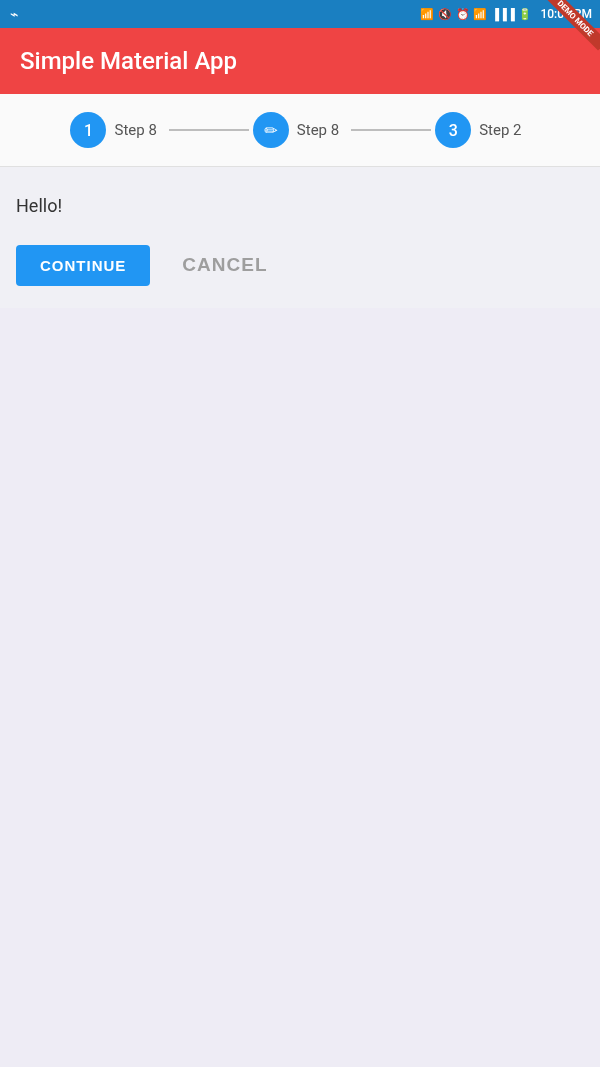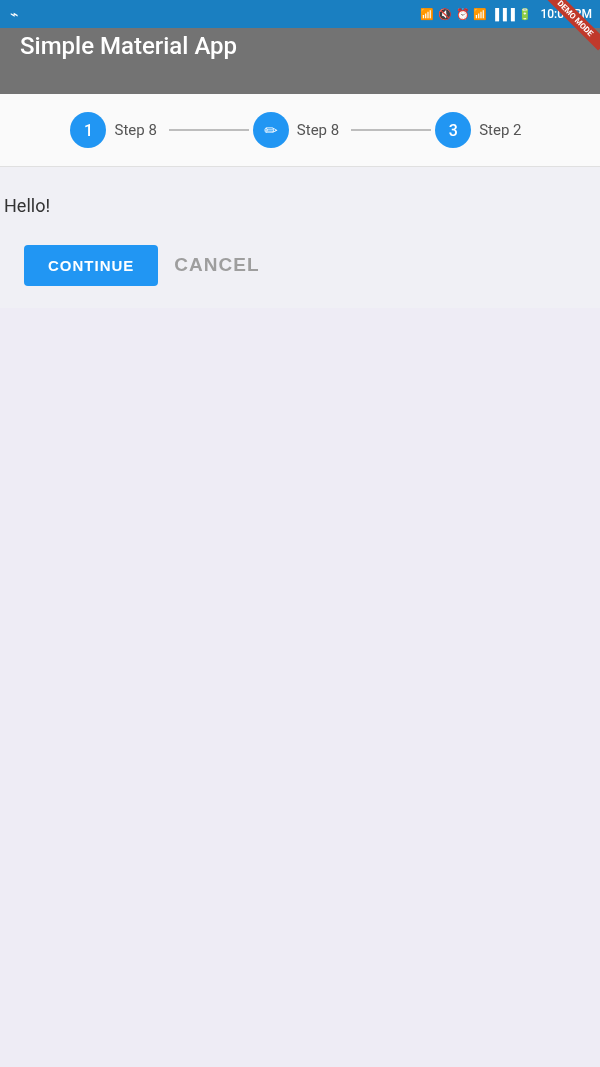--- a/index.html
+++ b/index.html
@@ -63,22 +63,23 @@
       font-weight: bold;
       padding: 2px 16px;
       transform: rotate(45deg);
       white-space: nowrap;
     }
 
     
     .app-bar {
       width: 100%;
       height: 66px;
-      background: #737373;
-      display: flex;
+      background: #ef4444;
+      display: flex;
+      align-items: center;
       padding: 4px 20px;
       box-shadow: 0 2px 6px rgba(0,0,0,0.3);
     }
     .app-bar-title {
       color: white;
       font-size: 24px;
       font-weight: 500;
     }
 
     
@@ -122,32 +123,32 @@
       height: 2px;
       background: #bdbdbd;
       margin: 0 4px;
     }
     .edit-icon {
       font-size: 16px;
     }
 
     
     .content-area {
-      padding: 28px 20px 20px 4px;
+      padding: 28px 20px 20px 16px;
       background: #f0f0f5;
     }
     .hello-text {
       font-size: 18px;
       color: #333;
       margin-bottom: 26px;
     }
     .button-row {
       display: flex;
       align-items: center;
-      margin-left: 20px;
+      gap: 16px;
     }
     .btn-continue {
       background: #2196F3;
       color: white;
       border: none;
       padding: 12px 24px;
       font-size: 15px;
       font-weight: bold;
       letter-spacing: 1px;
       border-radius: 4px;

